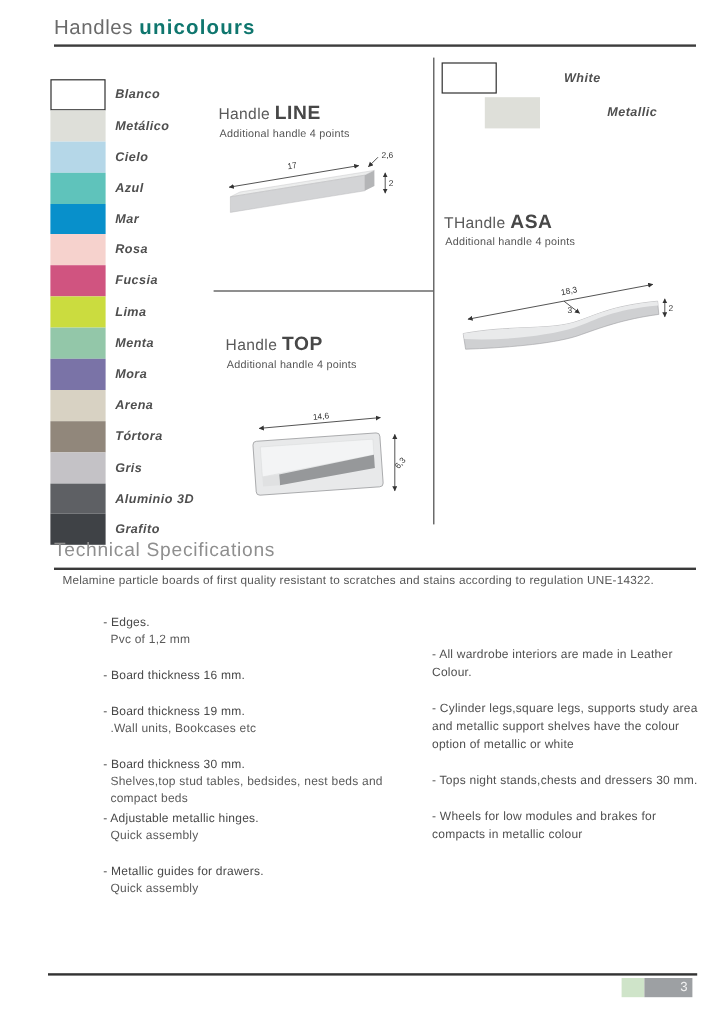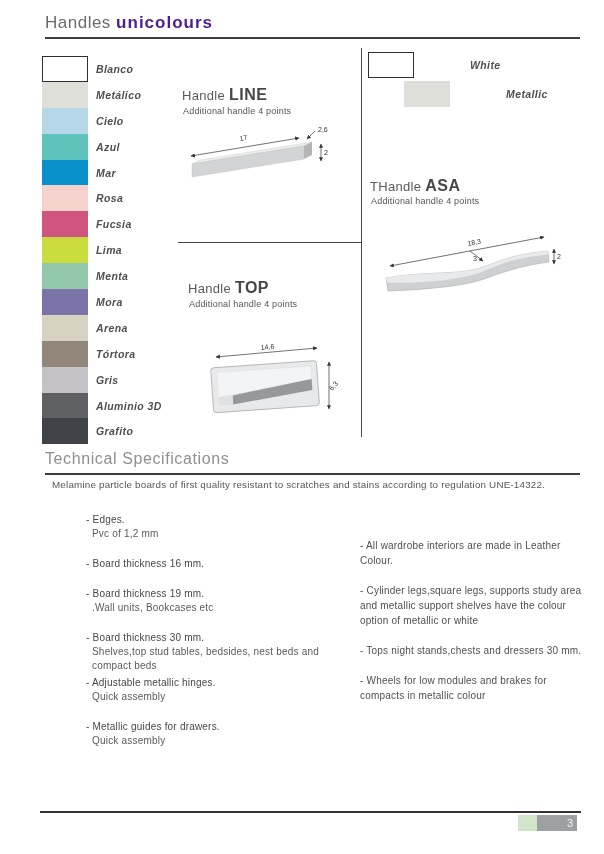--- a/index.html
+++ b/index.html
@@ -2,25 +2,25 @@
 <html><head>
 <meta charset="utf-8">
 <style>
   * { margin:0; padding:0; box-sizing:border-box; }
   html,body { background:#ffffff; }
   body { font-family:"Liberation Sans", sans-serif; color:#4a4a4a; }
   .page { position:relative; width:604px; height:854px; background:#fff; overflow:hidden; }
 
   
   .title { position:absolute; left:45px; top:13px; font-size:17px; letter-spacing:.5px; color:#6b6b6b; }
-  .title b { color:#4c1d95; font-weight:bold; letter-spacing:1px; }
+  .title b { color:#0f766e; font-weight:bold; letter-spacing:1px; }
   .rule-top { position:absolute; left:45px; top:37px; width:535px; height:2px; background:#3d3d3d; }
 
   
-  .swatch-col { position:absolute; left:42px; top:56px; width:200px; }
+  .swatch-col { position:absolute; left:42px; top:66px; width:200px; }
   .swatch-row { display:flex; align-items:center; height:25.9px; }
   .chip { width:46px; height:25.9px; flex:0 0 46px; }
   .chip-bordered { border:1px solid #2f2f2f; background:#fff; }
   .swatch-label { margin-left:8px; font-size:10.5px; font-weight:bold; font-style:italic; color:#4f4f4f; letter-spacing:.4px; }
 
   
   .vline { position:absolute; left:361px; top:48px; width:1px; height:389px; background:#474747; }
   .hline-mid { position:absolute; left:178px; top:242px; width:183px; height:1px; background:#474747; }
 
   

